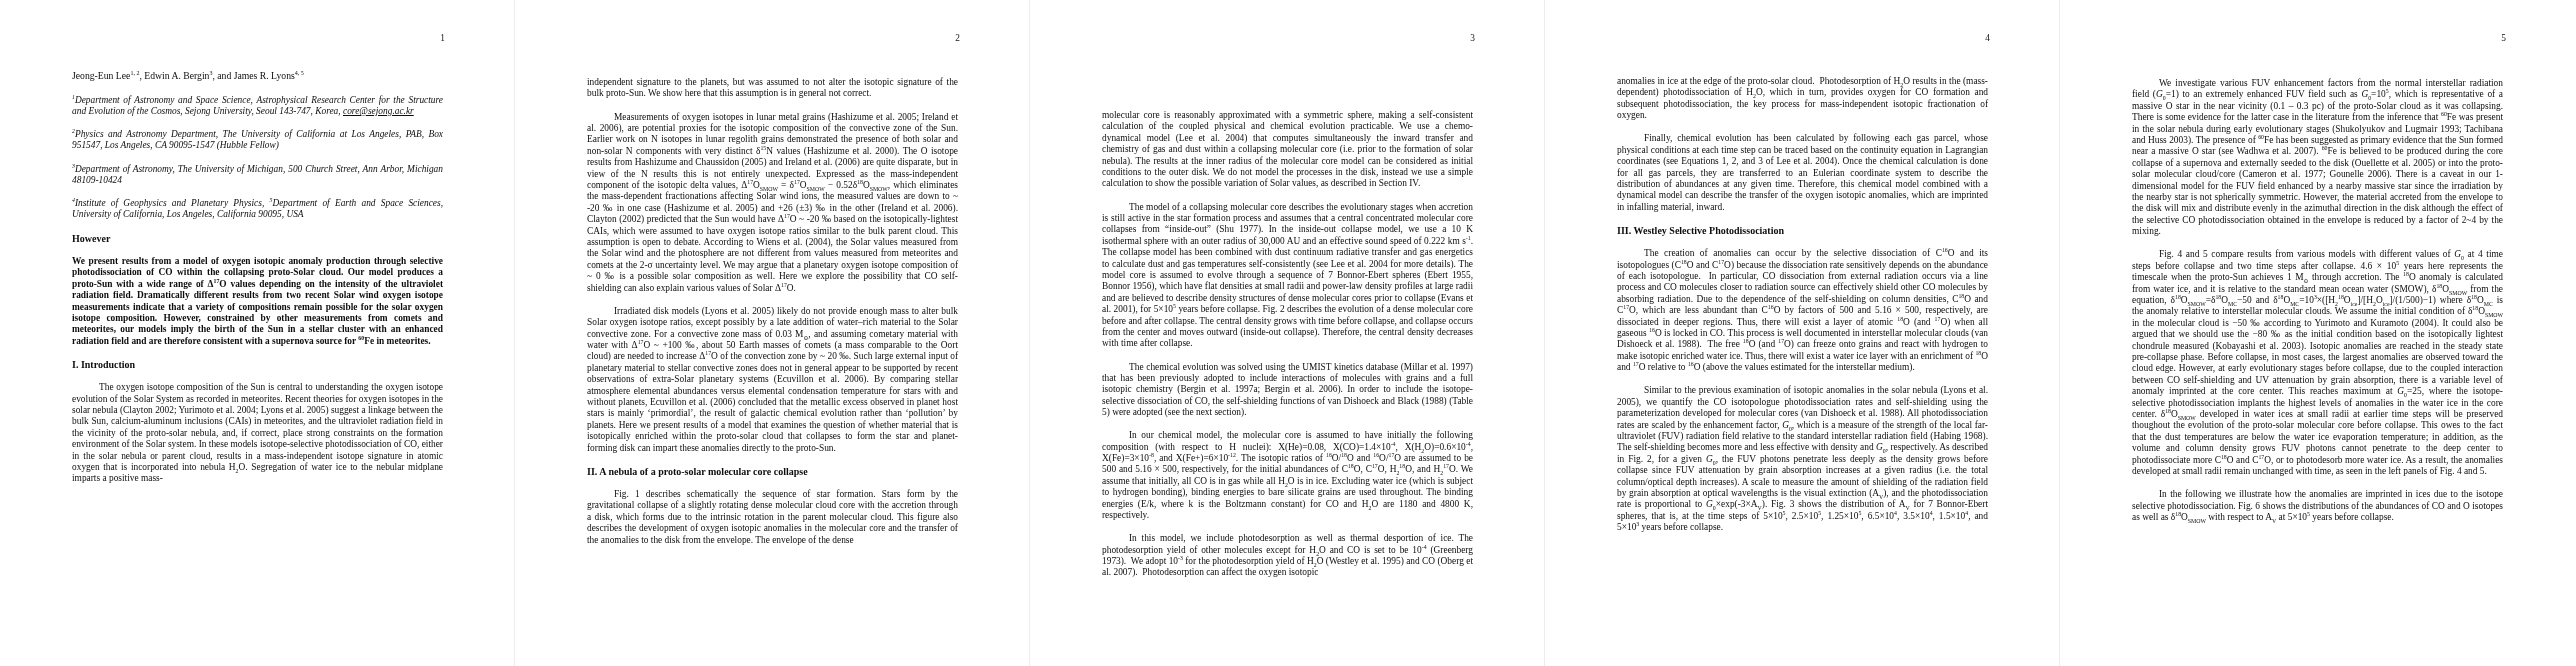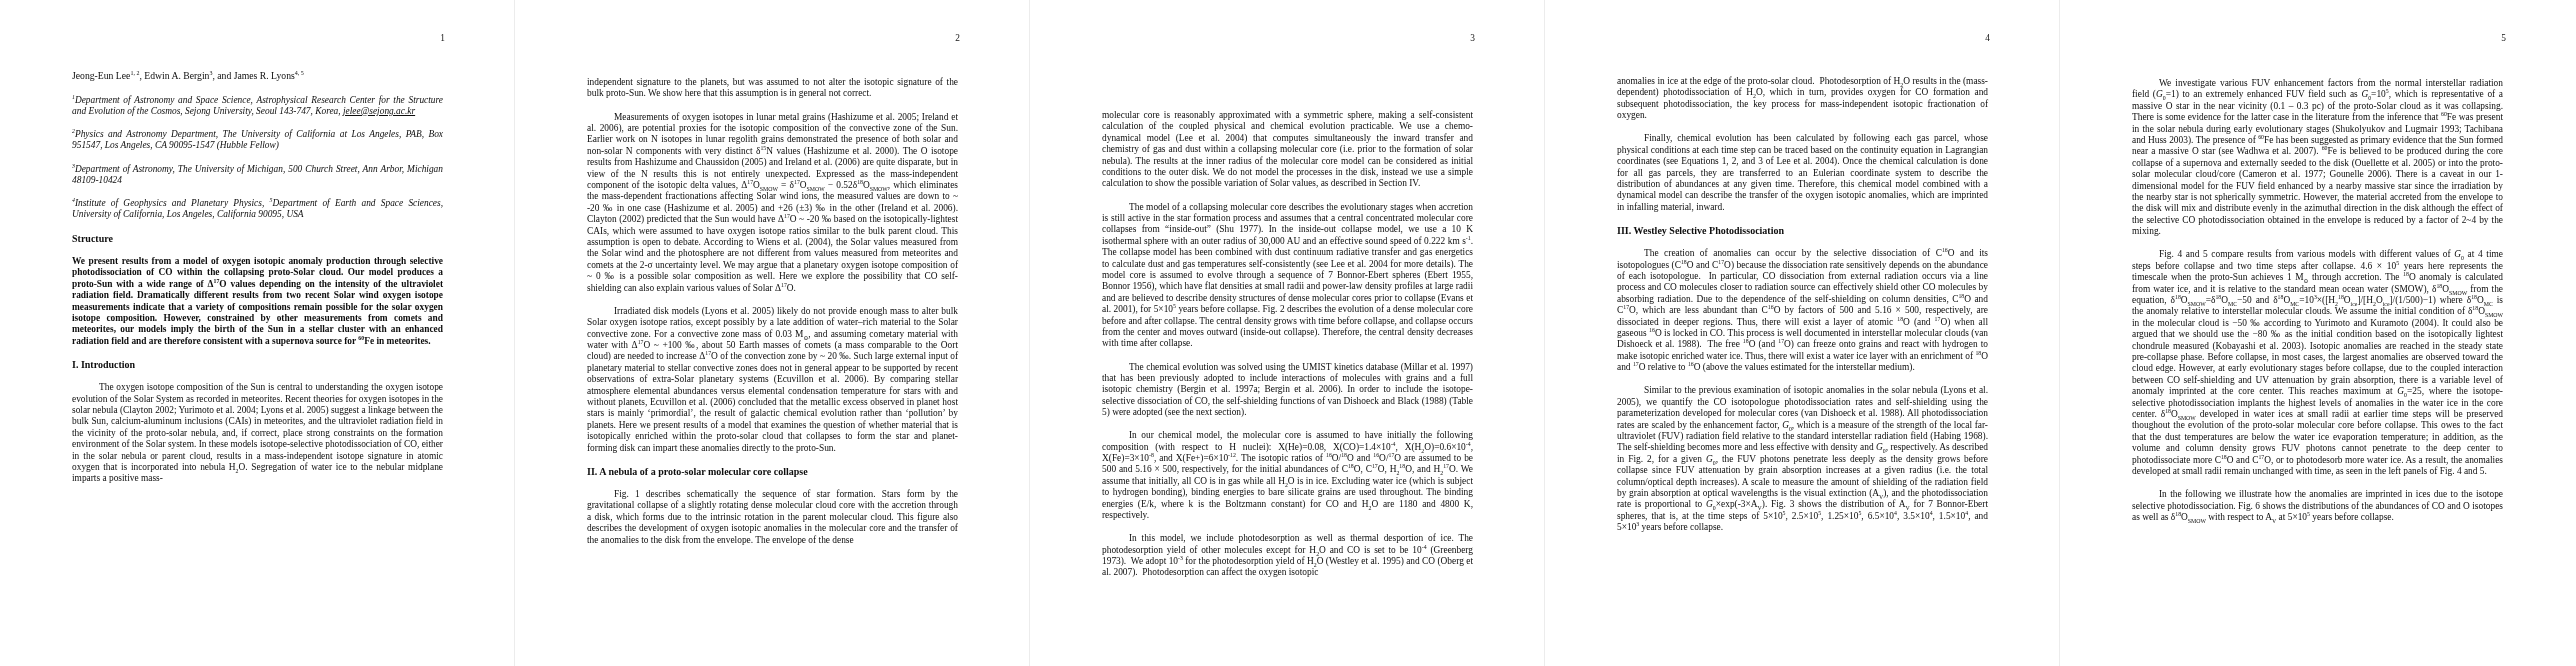--- a/index.html
+++ b/index.html
@@ -94,25 +94,25 @@
   u { text-underline-offset: 1.1px; }
 </style>
 </head>
 <body>
 
 <div id="pages">
     <div class="sheet p1">
       <div class="pagenum">1</div>
       <div class="content">
         <p class="blk authors">Jeong-Eun Lee<sup>1, 2</sup>, Edwin A. Bergin<sup>3</sup>, and James R. Lyons<sup>4, 5</sup></p>
-        <p class="blk affiliation"><sup>1</sup>Department of Astronomy and Space Science, Astrophysical Research Center for the Structure and Evolution of the Cosmos, Sejong University, Seoul 143-747, Korea, <u>jelee@sejong.ac.kr</u></p>
+        <p class="blk affiliation"><sup>1</sup>Department of Astronomy and Space Science, Astrophysical Research Center for the Structure and Evolution of the Cosmos, Sejong University, Seoul 143-747, Korea, <u>core@sejong.ac.kr</u></p>
         <p class="blk affiliation"><sup>2</sup>Physics and Astronomy Department, The University of California at Los Angeles, PAB, Box 951547, Los Angeles, CA 90095-1547 (Hubble Fellow)</p>
         <p class="blk affiliation"><sup>3</sup>Department of Astronomy, The University of Michigan, 500 Church Street, Ann Arbor, Michigan 48109-10424</p>
         <p class="blk affiliation"><sup>4</sup>Institute of Geophysics and Planetary Physics, <sup>5</sup>Department of Earth and Space Sciences, University of California, Los Angeles, California 90095, USA</p>
-        <h2 class="blk abstract-heading">Structure</h2>
+        <h2 class="blk abstract-heading">However</h2>
         <p class="blk abstract">We present results from a model of oxygen isotopic anomaly production through selective photodissociation of CO within the collapsing proto-Solar cloud. Our model produces a proto-Sun with a wide range of Δ<sup>17</sup>O values depending on the intensity of the ultraviolet radiation field. Dramatically different results from two recent Solar wind oxygen isotope measurements indicate that a variety of compositions remain possible for the solar oxygen isotope composition. However, constrained by other measurements from comets and meteorites, our models imply the birth of the Sun in a stellar cluster with an enhanced radiation field and are therefore consistent with a supernova source for <sup>60</sup>Fe in meteorites.</p>
         <h2 class="blk heading">I. Introduction</h2>
         <p class="blk paragraph">The oxygen isotope composition of the Sun is central to understanding the oxygen isotope evolution of the Solar System as recorded in meteorites. Recent theories for oxygen isotopes in the solar nebula (Clayton 2002; Yurimoto et al. 2004; Lyons et al. 2005) suggest a linkage between the bulk Sun, calcium-aluminum inclusions (CAIs) in meteorites, and the ultraviolet radiation field in the vicinity of the proto-solar nebula, and, if correct, place strong constraints on the formation environment of the Solar system. In these models isotope-selective photodissociation of CO, either in the solar nebula or parent cloud, results in a mass-independent isotope signature in atomic oxygen that is incorporated into nebula H<sub>2</sub>O. Segregation of water ice to the nebular midplane imparts a positive mass-</p>
       </div>
     </div>
     <div class="sheet p2">
       <div class="pagenum">2</div>
       <div class="content">
         <p class="blk paragraph noindent">independent signature to the planets, but was assumed to not alter the isotopic signature of the bulk proto-Sun. We show here that this assumption is in general not correct.</p>
         <p class="blk paragraph">Measurements of oxygen isotopes in lunar metal grains (Hashizume et al. 2005; Ireland et al. 2006), are potential proxies for the isotopic composition of the convective zone of the Sun. Earlier work on N isotopes in lunar regolith grains demonstrated the presence of both solar and non-solar N components with very distinct δ<sup>15</sup>N values (Hashizume et al. 2000). The O isotope results from Hashizume and Chaussidon (2005) and Ireland et al. (2006) are quite disparate, but in view of the N results this is not entirely unexpected. Expressed as the mass-independent component of the isotopic delta values, Δ<sup>17</sup>O<sub>SMOW</sub> = δ<sup>17</sup>O<sub>SMOW</sub> − 0.52δ<sup>18</sup>O<sub>SMOW</sub>, which eliminates the mass-dependent fractionations affecting Solar wind ions, the measured values are down to ~ -20 ‰ in one case (Hashizume et al. 2005) and +26 (±3) ‰ in the other (Ireland et al. 2006). Clayton (2002) predicted that the Sun would have Δ<sup>17</sup>O ~ -20 ‰ based on the isotopically-lightest CAIs, which were assumed to have oxygen isotope ratios similar to the bulk parent cloud. This assumption is open to debate. According to Wiens et al. (2004), the Solar values measured from the Solar wind and the photosphere are not different from values measured from meteorites and comets at the 2-σ uncertainty level. We may argue that a planetary oxygen isotope composition of ~ 0 ‰ is a possible solar composition as well. Here we explore the possibility that CO self-shielding can also explain various values of Solar Δ<sup>17</sup>O.</p>

